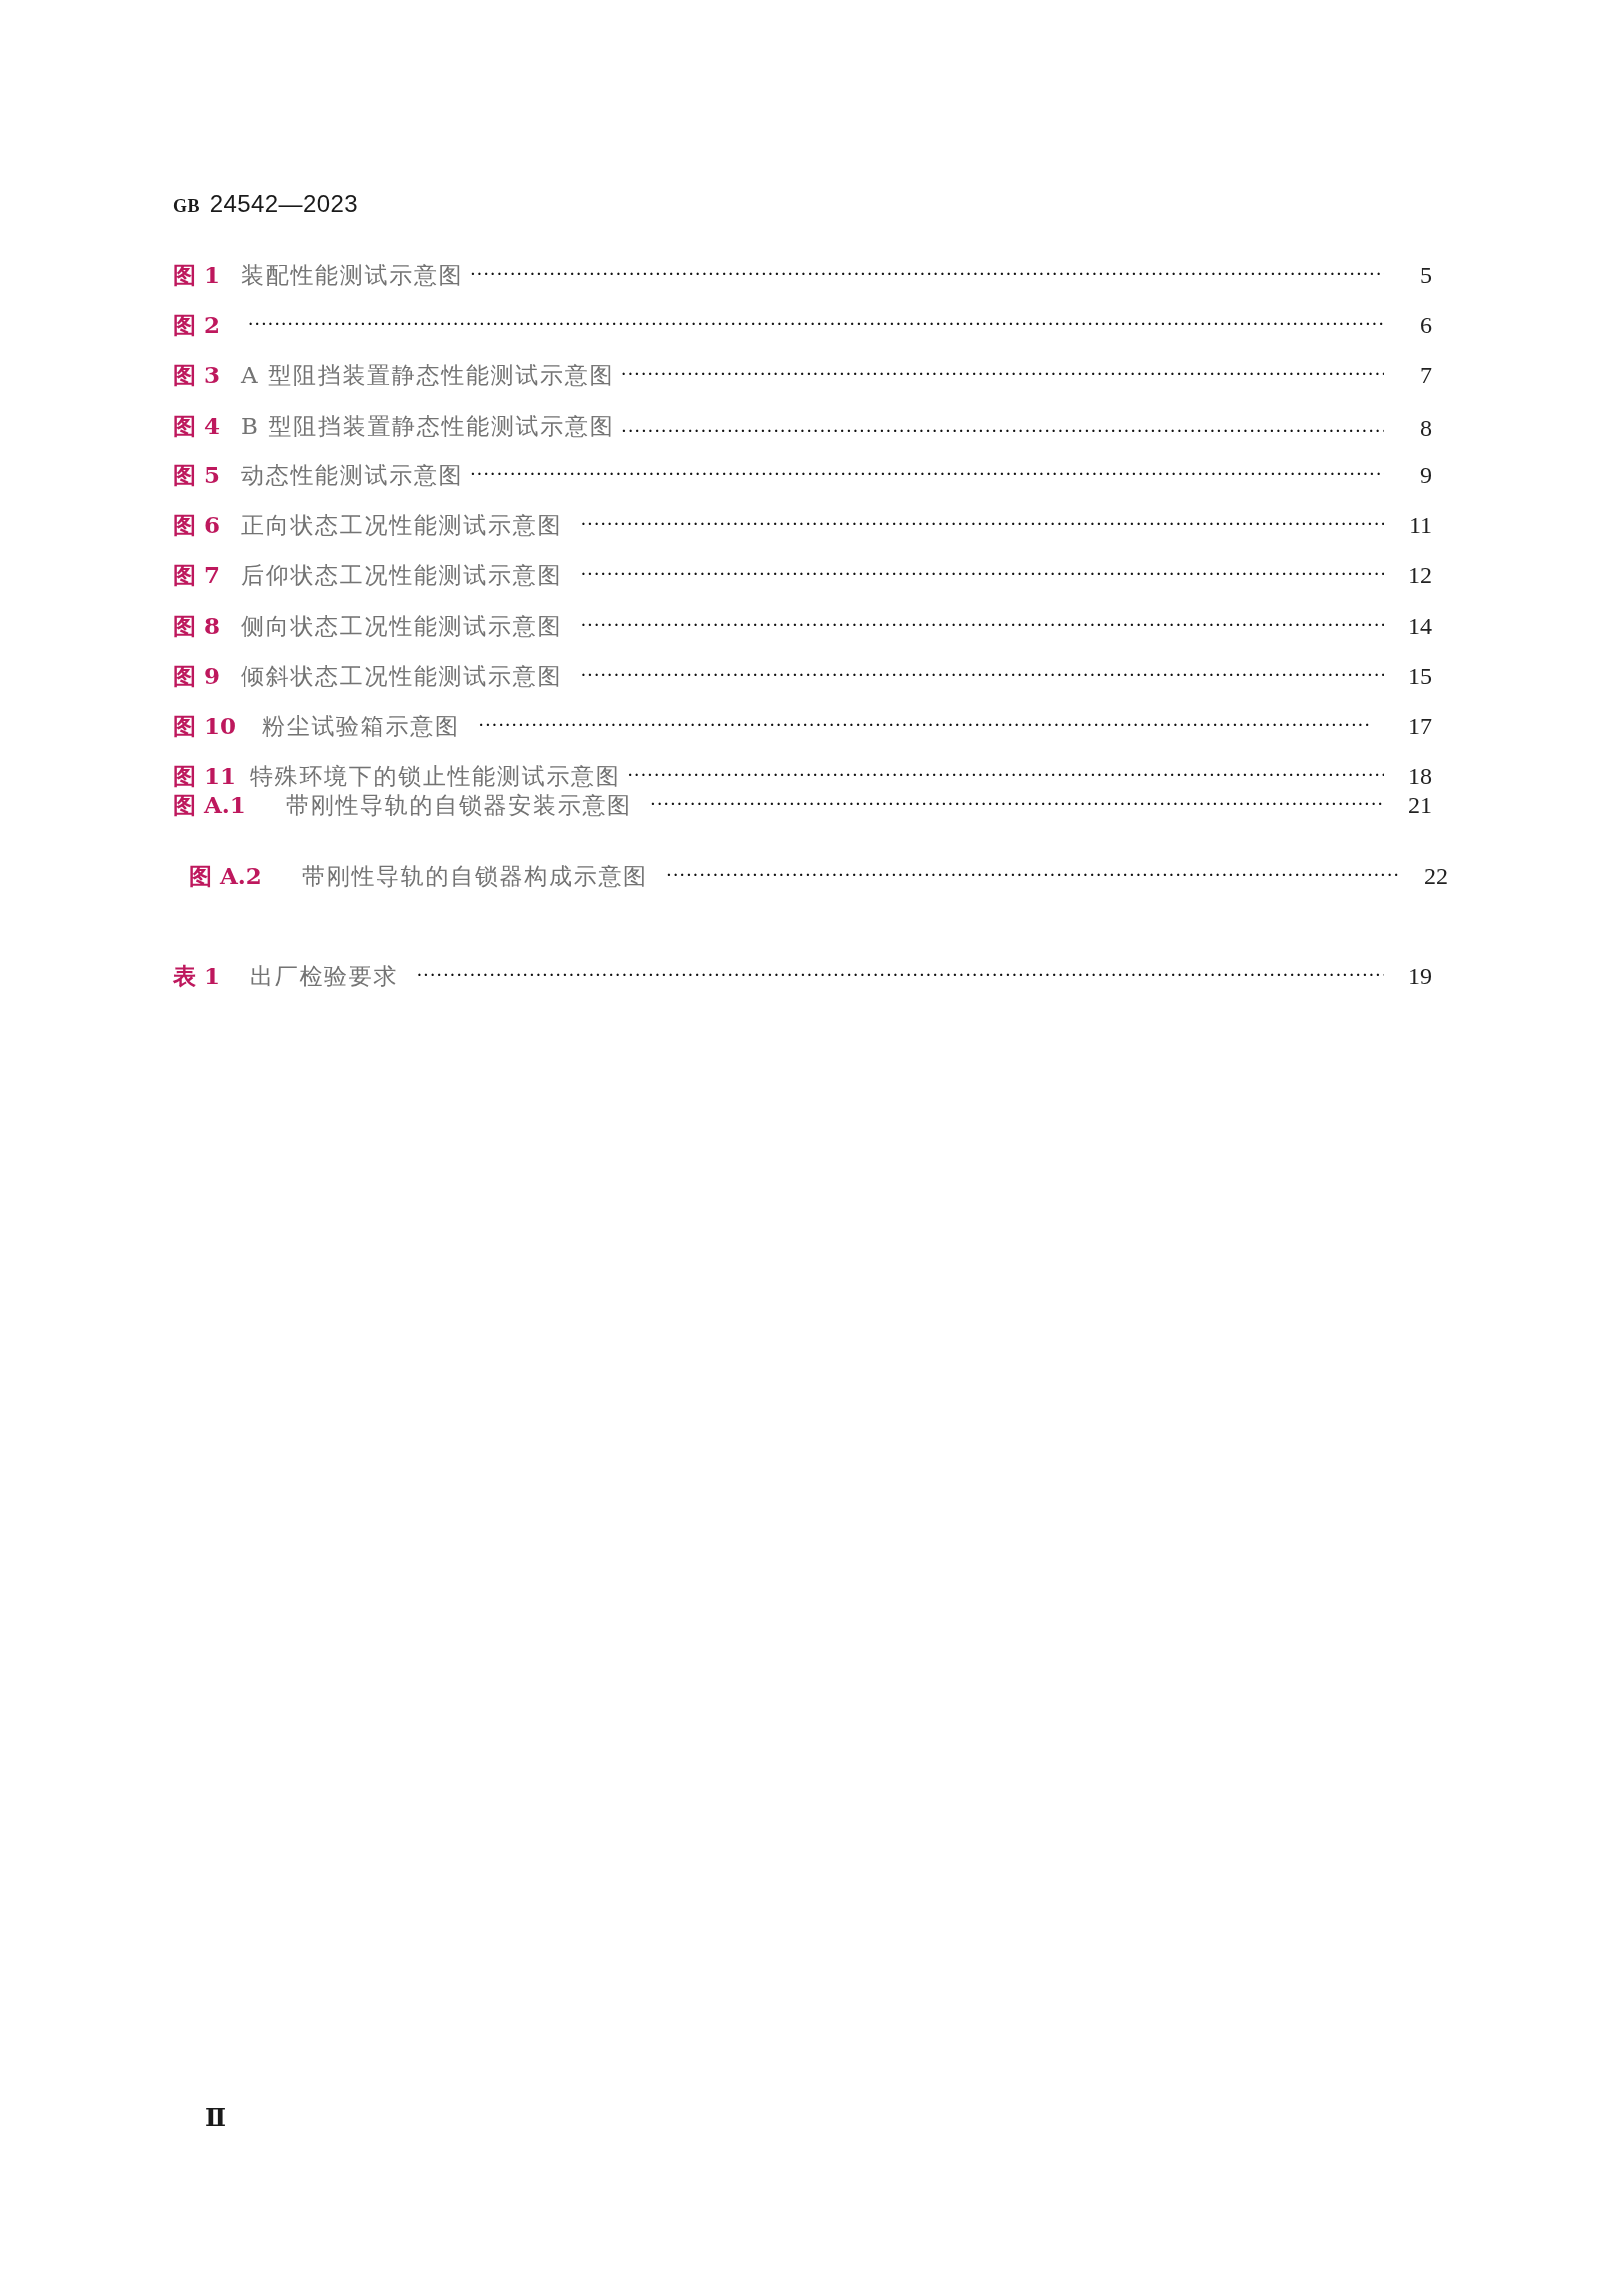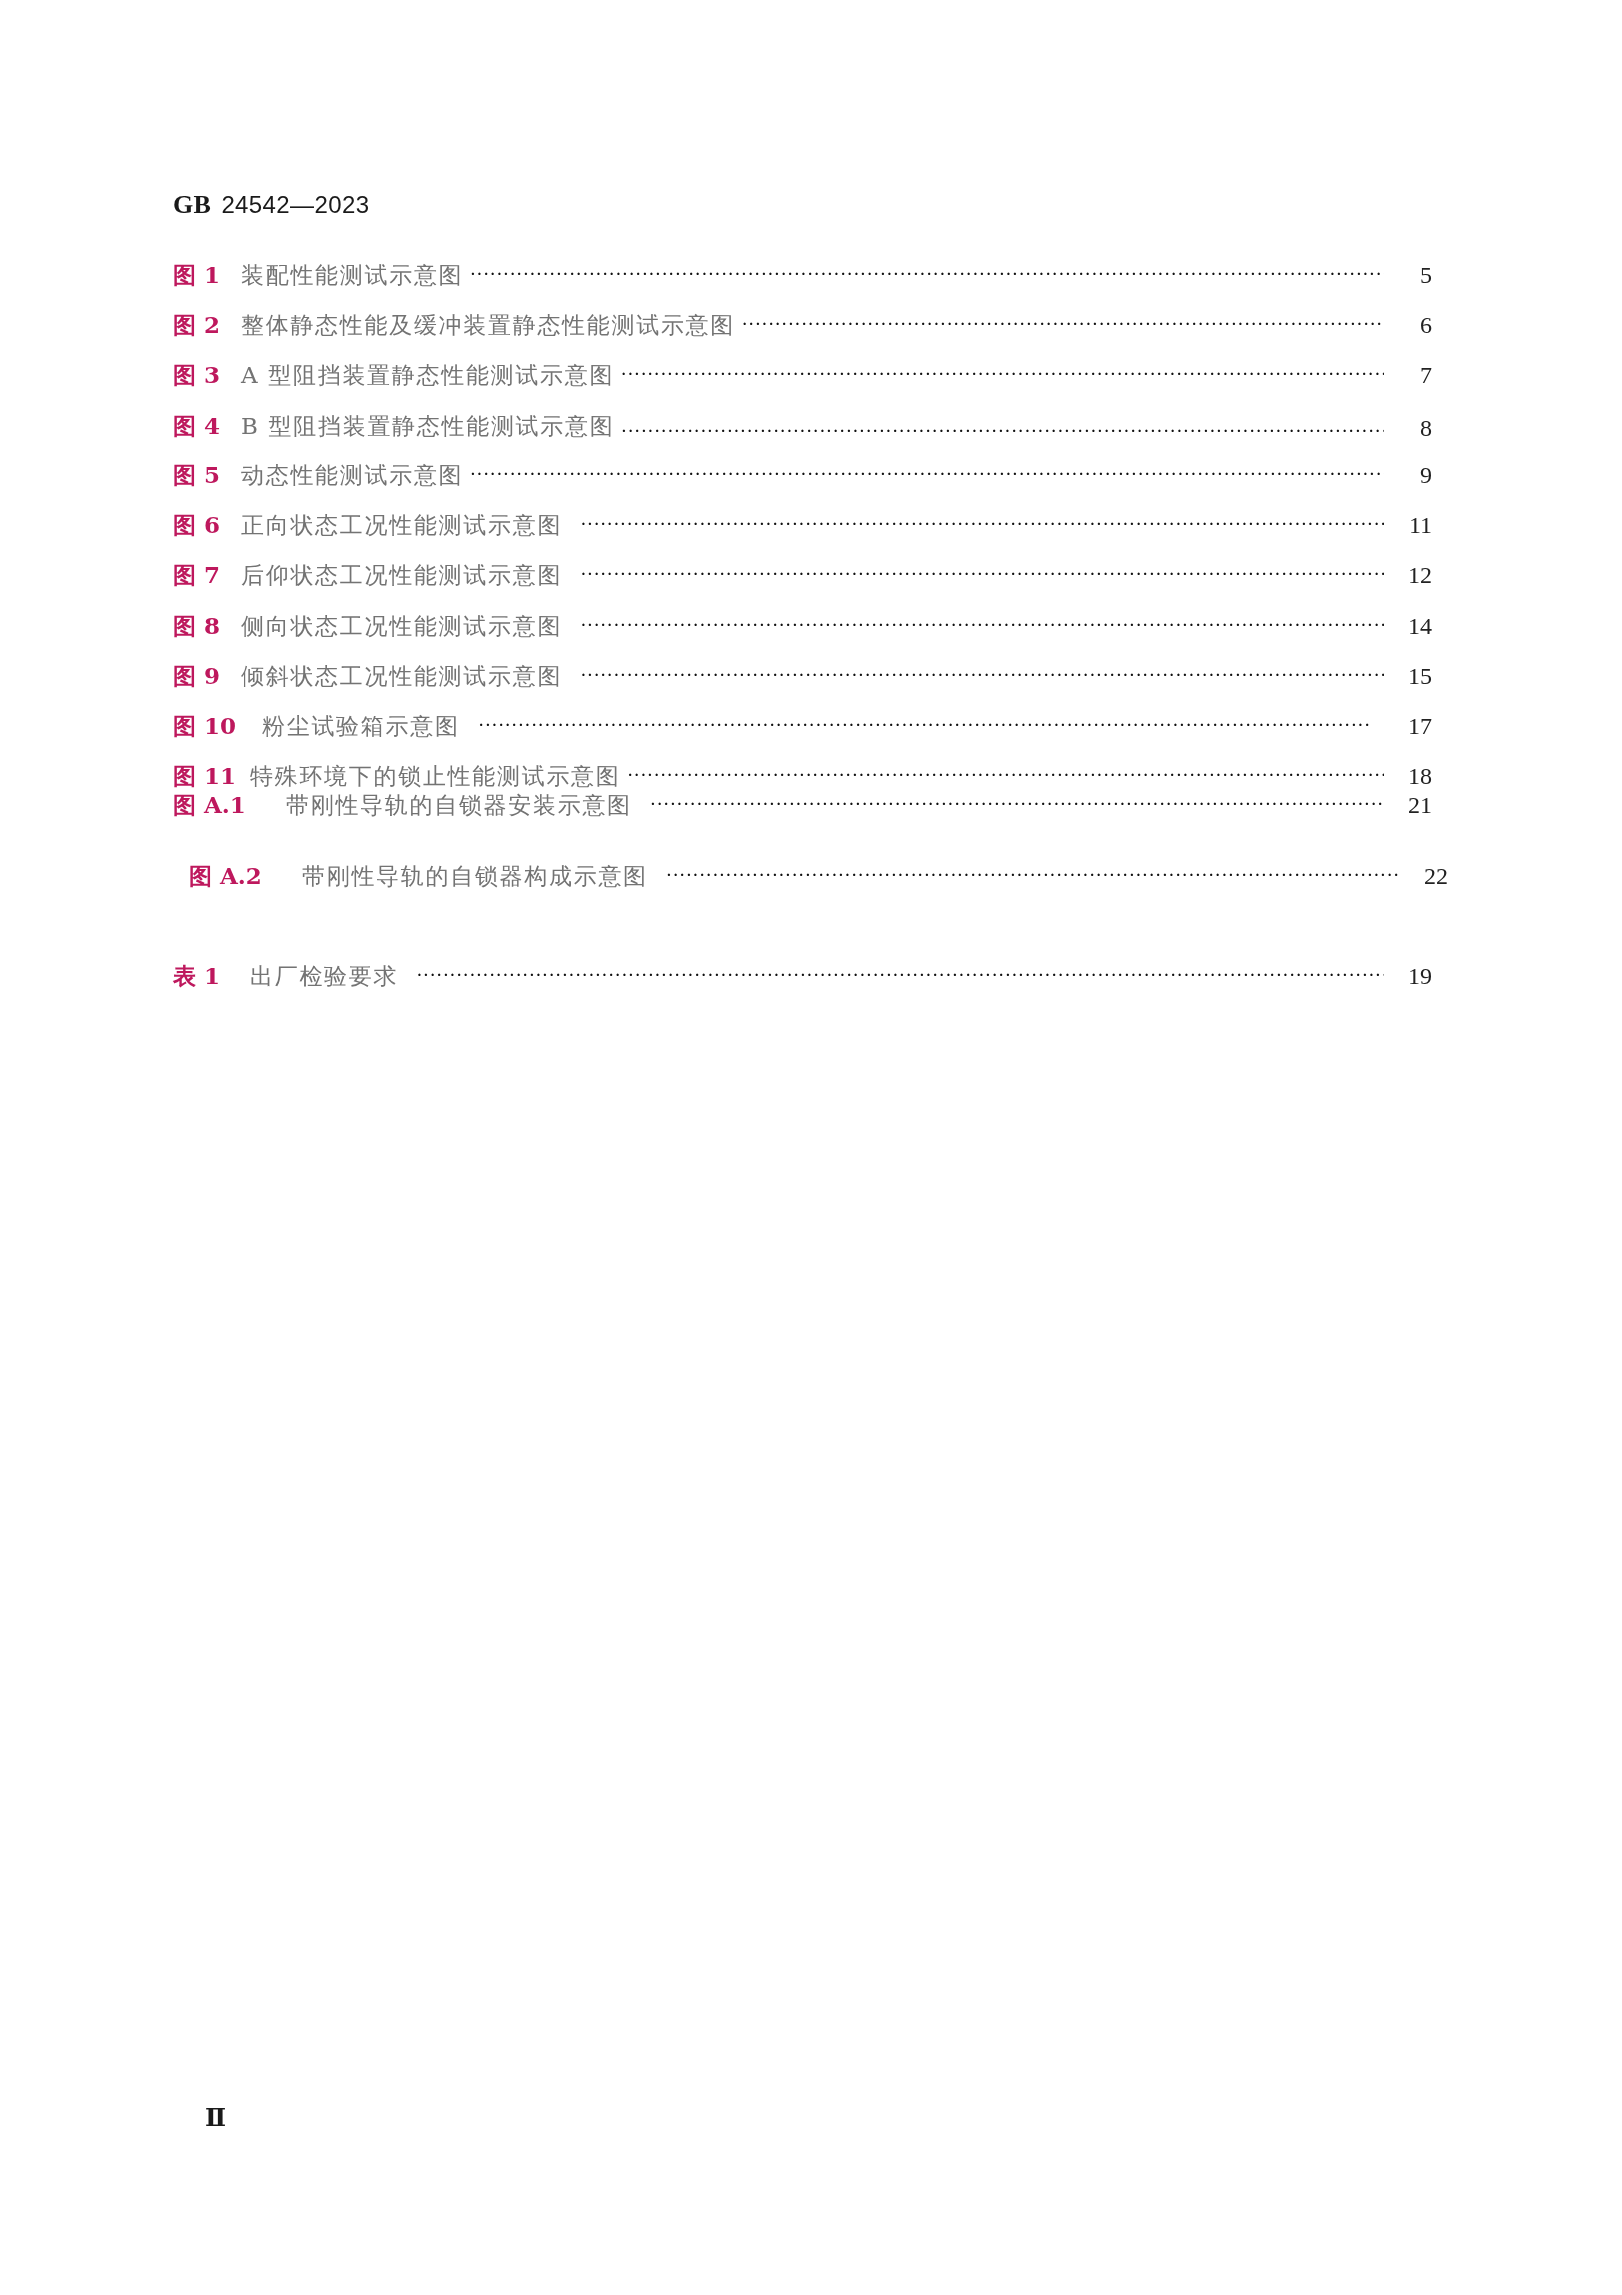--- a/index.html
+++ b/index.html
@@ -1,19 +1,19 @@
 <!DOCTYPE html>
 <html style="font-size:13.3px"><head>
 <meta charset="utf-8">
 <style>
   html, body { margin:0; padding:0; background:#ffffff; }
   body { width:1623px; height:2295px; position:relative; overflow:hidden;
          font-family:"DejaVu Serif","Liberation Serif",serif; color:#1a1a1a; }
   .header { position:absolute; left:173px; top:190px; font-size:24px; letter-spacing:0.4px; }
-  .header .gb { font-family:"Liberation Serif","DejaVu Serif",serif; font-weight:bold; font-size:26px; }
+  .header .gb { font-family:"Liberation Serif","DejaVu Serif",serif; font-weight:bold; font-size:18px; }
   .header .num { font-family:"Liberation Sans","DejaVu Sans",sans-serif; margin-left:10px; }
   .toc { position:absolute; left:173px; width:1259px; }
   .toc-row { position:absolute; left:0; width:1259px; height:33px; display:flex; align-items:center; font-size:23px; }
   .toc-row .label { white-space:nowrap; display:inline-block; width:var(--lw); color:#be185d;font-weight:bold; }
   .toc-row .title { white-space:nowrap; color:#737373; letter-spacing:1.7px; }
   .toc-row .leader { flex:1; overflow:hidden; white-space:nowrap; margin:0 8.3px 0 6.7px; font-size:18.3px;
                      letter-spacing:0.8px; color:#111; line-height:1; position:relative; top:-1.7px; }
   .toc-row .leader::after { content:"································································································································································································"; }
   .toc-row .page { width:40px; text-align:right; font-family:"Liberation Serif","DejaVu Serif",serif; font-size:24px; color:#222; }
   .footer { position:absolute; left:205px; top:2103px; font-family:"Liberation Serif","DejaVu Serif",serif; font-size:25px; font-weight:bold; }
@@ -27,21 +27,20 @@
 
 <div class="toc" style="top:0;">
   <div class="toc-row" style="top:259px;--lw:68px;">
     <span class="label">图 1</span>
     <span class="title">装配性能测试示意图</span>
     <span class="leader"></span>
     <span class="page">5</span>
   </div>
   <div class="toc-row" style="top:309px;--lw:68px;">
     <span class="label">图 2</span>
-    <span class="title">整体静态性能及缓冲装置静态性能测试示意图</span>
     <span class="leader"></span>
     <span class="page">6</span>
   </div>
   <div class="toc-row" style="top:359px;--lw:68px;">
     <span class="label">图 3</span>
     <span class="title">A 型阻挡装置静态性能测试示意图</span>
     <span class="leader"></span>
     <span class="page">7</span>
   </div>
   <div class="toc-row" style="top:409px;align-items:flex-end;--lw:68px;">

